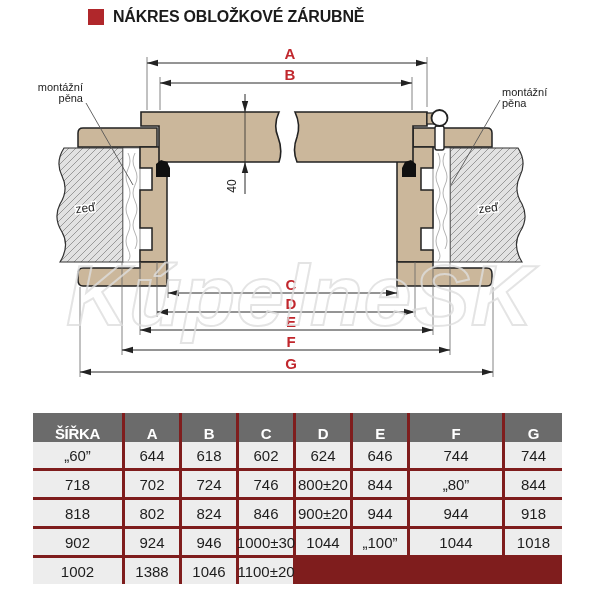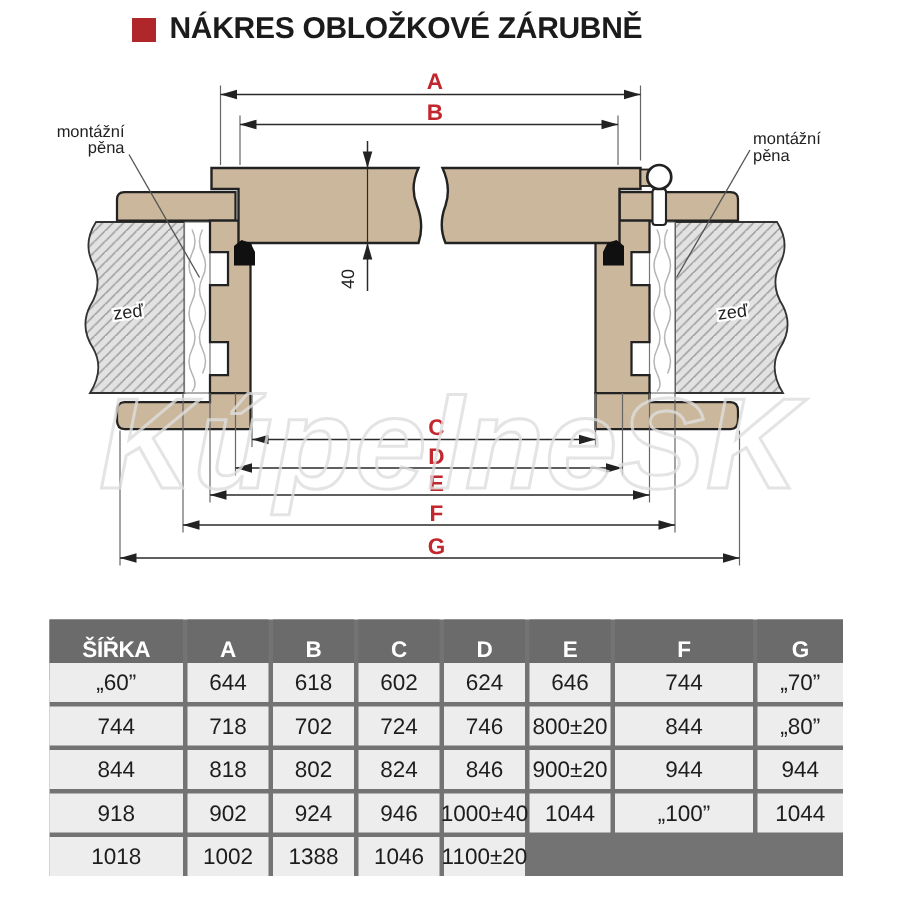--- a/index.html
+++ b/index.html
@@ -1,27 +1,27 @@
 <!DOCTYPE html>
 <html><head>
 <meta charset="utf-8">
 <style>
   html,body{margin:0;padding:0;background:#fff;}
   .page{position:relative;width:600px;height:600px;background:#fff;overflow:hidden;
         font-family:"Liberation Sans",sans-serif;}
   .hdr{position:absolute;top:8px;left:88px;display:flex;align-items:center;gap:9px;}
   .bullet{width:16px;height:16px;background:#b0272b;flex:0 0 auto;}
-  .title{font-size:20px;font-weight:bold;letter-spacing:-0.2px;color:#1b1b1b;white-space:nowrap;}
+  .title{font-size:16px;font-weight:bold;letter-spacing:-0.2px;color:#1b1b1b;white-space:nowrap;}
   svg.diag{position:absolute;top:0;left:0;font-family:"Liberation Sans",sans-serif;}
   .dimlbl{font-size:15px;font-weight:bold;fill:#c1272d;text-anchor:middle;}
   .anno{font-size:11px;fill:#222;}
   .walltxt{font-size:12px;fill:#222;stroke:#fff;stroke-width:3px;paint-order:stroke;}
   .tbl{position:absolute;left:33px;top:413px;width:529px;display:grid;
        grid-template-columns:89px 54px 54px 54px 54px 54px 92px 57px;
-       grid-auto-rows:26px;gap:3px;background:#737373;}
+       grid-auto-rows:26px;gap:3px;background:#7f1d1d;}
   .th{background:#6b6b6b;color:#fff;font-weight:bold;font-size:15px;height:40px;
       display:flex;align-items:center;justify-content:center;letter-spacing:-0.3px;}
   .td{background:#ededed;color:#1d1d1d;font-size:15px;
       display:flex;align-items:center;justify-content:center;}
 </style>
 </head>
 <body>
 
 <div class="page">
 
@@ -159,21 +159,20 @@
     <div class="th">G</div>
 
     <div class="td">„60”</div>
     <div class="td">644</div>
     <div class="td">618</div>
     <div class="td">602</div>
     <div class="td">624</div>
     <div class="td">646</div>
     <div class="td">744</div>
 
-    <div class="td">„70”</div>
     <div class="td">744</div>
     <div class="td">718</div>
     <div class="td">702</div>
     <div class="td">724</div>
     <div class="td">746</div>
     <div class="td">800±20</div>
     <div class="td">844</div>
 
     <div class="td">„80”</div>
     <div class="td">844</div>
@@ -182,21 +181,21 @@
     <div class="td">824</div>
     <div class="td">846</div>
     <div class="td">900±20</div>
     <div class="td">944</div>
 
     <div class="td">944</div>
     <div class="td">918</div>
     <div class="td">902</div>
     <div class="td">924</div>
     <div class="td">946</div>
-    <div class="td">1000±40</div>
+    <div class="td">1000±30</div>
     <div class="td">1044</div>
 
     <div class="td">„100”</div>
     <div class="td">1044</div>
     <div class="td">1018</div>
     <div class="td">1002</div>
     <div class="td">1388</div>
     <div class="td">1046</div>
     <div class="td">1100±20</div>
   </div>

